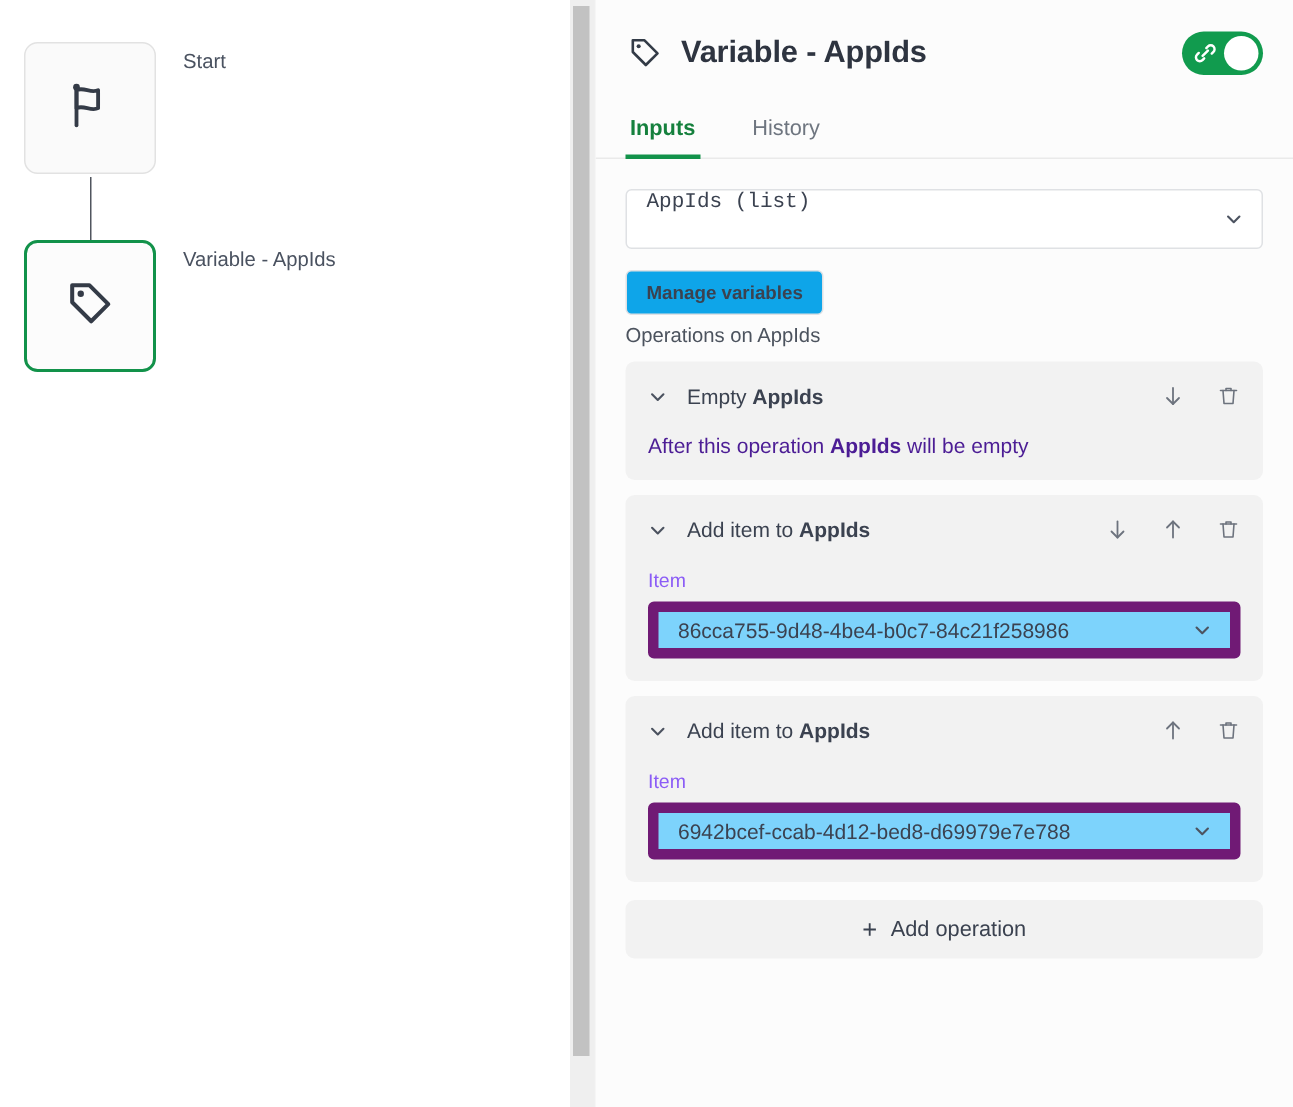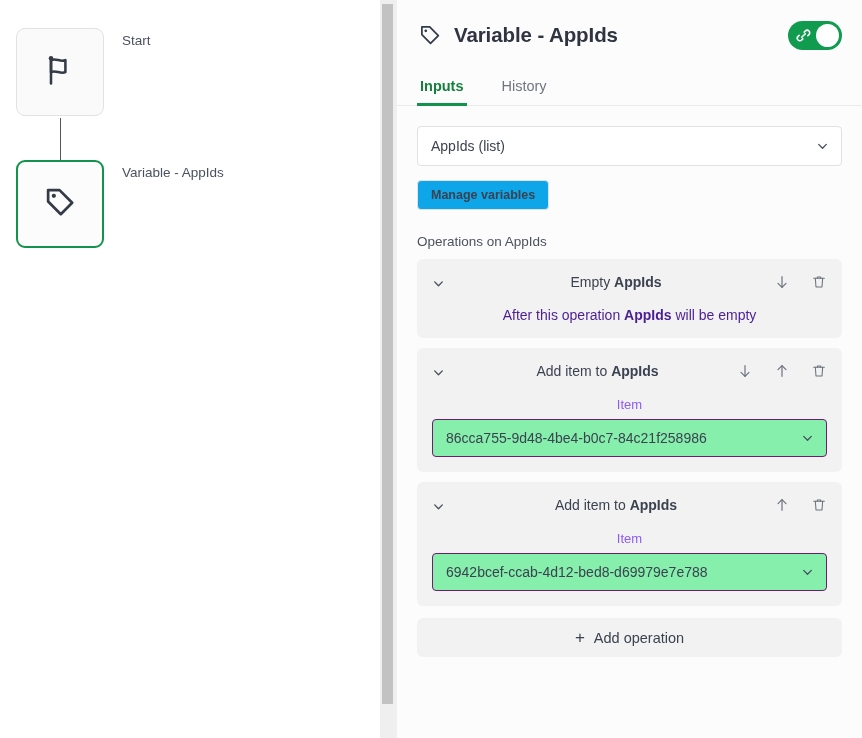--- a/index.html
+++ b/index.html
@@ -126,24 +126,25 @@
     margin-bottom: 7px;
   }
   .req { color: #f4615f; font-size: 13px; }
 
   .select {
     position: relative;
     height: 40px;
     border: 1px solid #dfe1e4;
     border-radius: 4px;
     background: #ffffff;
-    display: flex; align-items: center;
+    display: flex; 
     padding: 0 34px 0 13px;
     font-size: 14px;
     color: #3b4250;
+    font-family: Liberation Mono, monospace;
   }
   .chev {
     position: absolute; right: 12px; top: 50%;
     transform: translateY(-50%);
     width: 13px; height: 13px; color: #4c5360;
   }
 
   .btn-secondary {
     margin-top: 14px;
     display: inline-flex; align-items: center;
@@ -151,32 +152,31 @@
     padding: 0 13px;
     border: 1px solid #dfe1e4;
     border-radius: 4px;
     background: #0ea5e9;
     font-size: 12.5px;
     font-weight: bold;
     color: #3b4250;
   }
 
   .section-caption {
-    margin-top: 24px;
+    margin-top: 6px;
     font-size: 13.5px;
     color: #4c535e;
   }
 
   
   .op-card {
     margin-top: 10px;
     background: #f2f2f2;
     border-radius: 6px;
     padding: 12px 15px 15px 15px;
-    text-align: center;
   }
   .op-head {
     display: flex; align-items: center;
     height: 22px;
   }
   .op-chev { width: 13px; height: 13px; color: #4c5360; flex: 0 0 auto; margin-right: 13px; }
   .op-title {
     font-size: 14px;
     color: #3b4250;
     flex: 1 1 auto;
@@ -194,23 +194,23 @@
 
   .item-label {
     margin-top: 15px;
     font-size: 13px;
     color: #8b5cf6;
     margin-bottom: 7px;
   }
   .item-select {
     position: relative;
     height: 38px;
-    border: 1px solid #701a75;
+    border: 7px solid #701a75;
     border-radius: 4px;
-    background: #86efac;
+    background: #7dd3fc;
     display: flex; align-items: center;
     padding: 0 34px 0 13px;
     font-size: 14px;
     color: #3b4250;
   }
 
   .add-op {
     margin-top: 12px;
     height: 39px;
     background: #f2f2f2;

